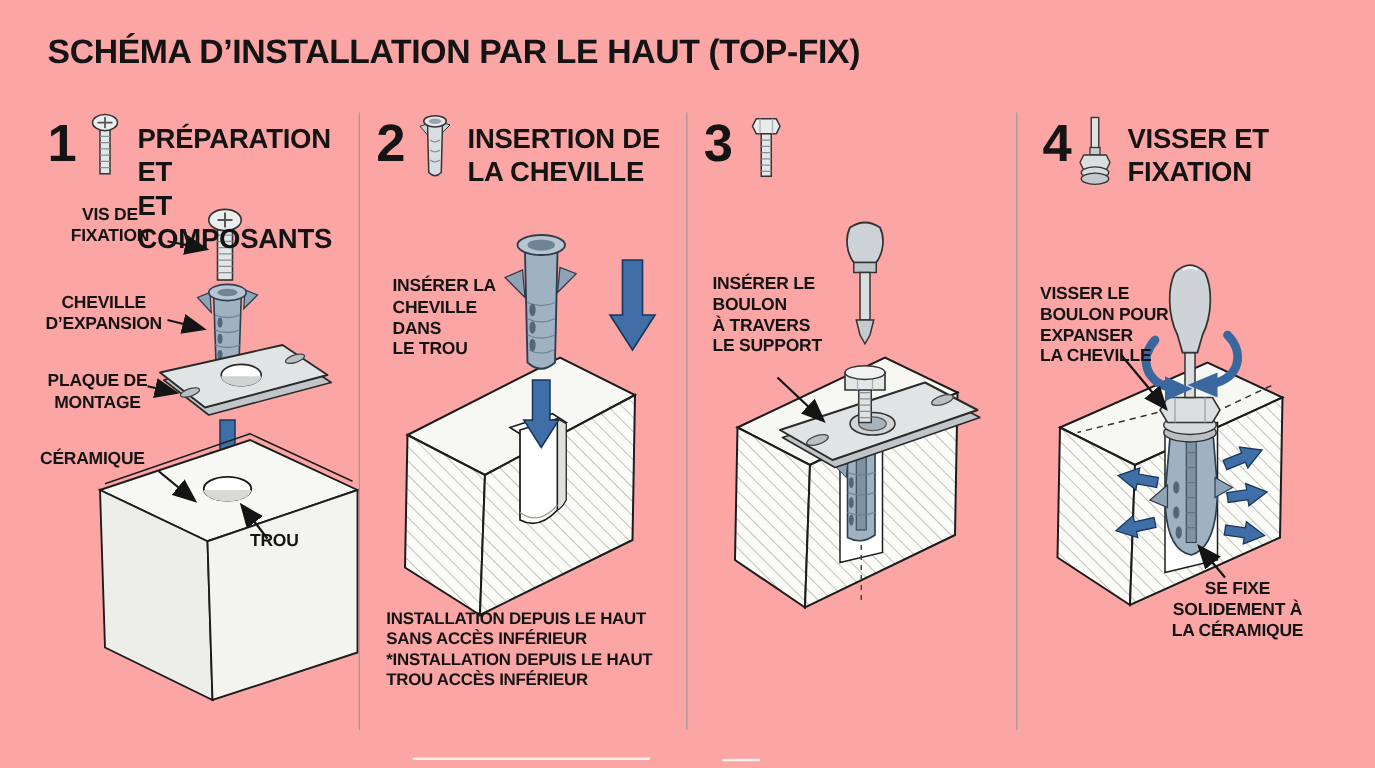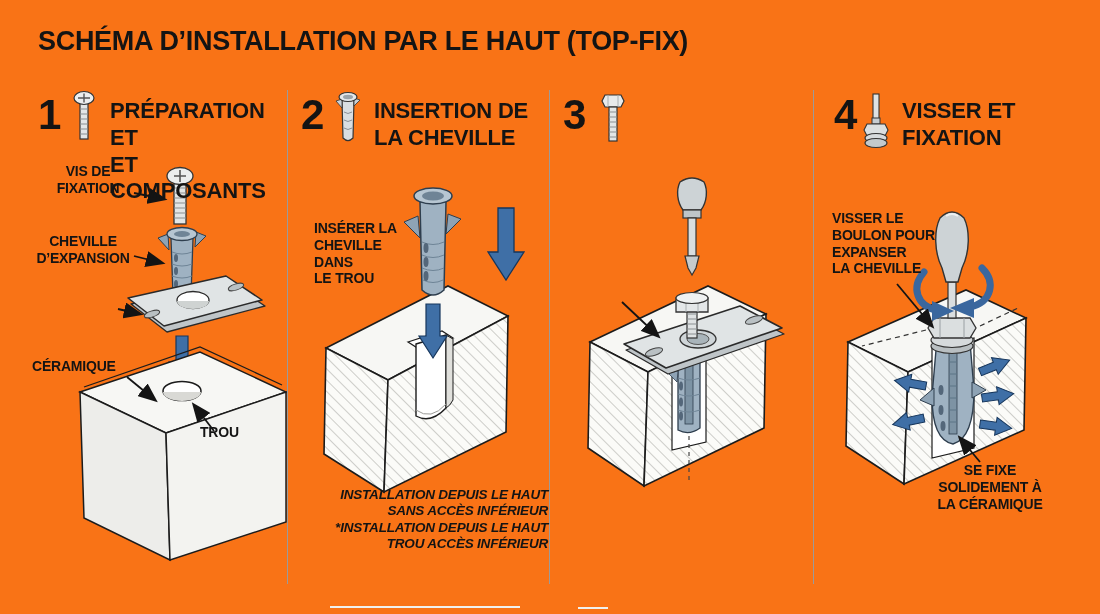--- a/index.html
+++ b/index.html
@@ -1,32 +1,32 @@
 <!DOCTYPE html>
 <html><head>
 <meta charset="utf-8">
 <style>
   html,body{margin:0;padding:0;background:#fff;}
-  #page{position:relative;width:1100px;height:614px;background:#f97316;overflow:hidden;
+  #page{position:relative;width:1100px;height:614px;background:#fca5a5;overflow:hidden;
         font-family:"Liberation Sans", sans-serif;color:#141414;}
   #main-title{position:absolute;left:38px;top:26px;font-size:27px;font-weight:700;
         letter-spacing:-0.3px;color:#141414;white-space:nowrap;}
   .divider{position:absolute;top:90px;height:494px;width:1px;background:#9b9b9b;}
   .panel{position:absolute;top:90px;height:500px;}
   .panel svg.draw{position:absolute;left:0;top:0;}
   .pnum{position:absolute;font-size:42px;font-weight:700;line-height:1;color:#141414;}
   .picon{position:absolute;}
   .ptitle{position:absolute;font-size:22px;font-weight:700;line-height:1.22;
         letter-spacing:-0.2px;white-space:pre-line;color:#141414;}
   .lbl{position:absolute;font-weight:700;font-size:14px;line-height:1.2;color:#141414;
         letter-spacing:-0.2px;}
   .ml{white-space:pre-line;}
   .ctr{text-align:center;}
-  .fnote{position:absolute;left:0;width:100%;text-align:right;font-weight:700;
-        font-size:13.5px;line-height:1.18;white-space:pre-line;letter-spacing:-0.2px;font-style:italic;}
+  .fnote{position:absolute;left:13px;width:100%;text-align:left;font-weight:700;
+        font-size:13.5px;line-height:1.18;white-space:pre-line;letter-spacing:-0.2px;}
   .artifact{position:absolute;height:2px;background:#f0f0ee;}
 </style>
 </head>
 <body>
 
 <div id="page">
 
   <div id="main-title">SCHÉMA D’INSTALLATION PAR LE HAUT (TOP-FIX)</div>
 
   <div class="divider" style="left:287px"></div>
@@ -98,20 +98,22 @@
       <ellipse cx="14" cy="8" rx="10" ry="6.5" fill="#eceeee" stroke="#333" stroke-width="1.2"></ellipse>
       <path d="M8,8 h12 M14,3.5 v9" stroke="#555" stroke-width="1.4" fill="none"></path>
     </svg>
     <div class="ptitle" style="left:80px;top:8px">PRÉPARATION ET
 ET COMPOSANTS</div>
 
     <div class="lbl ml ctr" style="left:12px;top:73px;width:92px">VIS DE
 FIXATION</div>
     <div class="lbl ml ctr" style="left:0px;top:143px;width:106px">CHEVILLE
 D’EXPANSION</div>
+    <div class="lbl ml ctr" style="left:2px;top:206px;width:92px">PLAQUE DE
+MONTAGE</div>
     <div class="lbl" style="left:2px;top:268px">CÉRAMIQUE</div>
     <div class="lbl" style="left:170px;top:334px">TROU</div>
   </div>
 
   <div class="panel" style="left:296px;width:252px;">
     <svg class="draw" width="252" height="500" viewBox="0 0 252 500">
       <defs>
         <pattern id="hatch2" width="8" height="8" patternUnits="userSpaceOnUse" patternTransform="rotate(-45)">
           <rect width="8" height="8" fill="#fbfbf8"></rect>
           <line x1="0" y1="0" x2="0" y2="8" stroke="#a0a09b" stroke-width="1"></line>
@@ -229,20 +231,24 @@
     </svg>
 
     <div class="pnum" style="left:5px;top:4px">3</div>
     <svg class="picon" style="left:40px;top:0px" width="30" height="56" viewBox="0 0 30 56">
       <path d="M7,5 L23,5 L26,11 L23,17 L7,17 L4,11 Z" fill="#e8eaeb" stroke="#333" stroke-width="1.2"></path>
       <path d="M10,5 V17 M20,5 V17" stroke="#aab0b2" stroke-width="1"></path>
       <rect x="11" y="17" width="8" height="34" fill="#e3e6e6" stroke="#333" stroke-width="1.2"></rect>
       <path d="M11,22 h8 M11,27 h8 M11,32 h8 M11,37 h8 M11,42 h8 M11,47 h8" stroke="#8a8f91" stroke-width="1" fill="none"></path>
     </svg>
 
+    <div class="lbl ml" style="left:12px;top:128px">INSÉRER LE
+BOULON
+À TRAVERS
+LE SUPPORT</div>
   </div>
 
   <div class="panel" style="left:822px;width:266px;">
     <svg class="draw" width="266" height="500" viewBox="0 0 266 500">
       <defs>
         <pattern id="hatch4" width="8" height="8" patternUnits="userSpaceOnUse" patternTransform="rotate(-45)">
           <rect width="8" height="8" fill="#fbfbf8"></rect>
           <line x1="0" y1="0" x2="0" y2="8" stroke="#a0a09b" stroke-width="1"></line>
         </pattern>
         <marker id="ah4" markerWidth="11" markerHeight="9" refX="9" refY="4.5" orient="auto">
@@ -304,21 +310,21 @@
     <svg class="picon" style="left:40px;top:2px" width="28" height="58" viewBox="0 0 28 58">
       <rect x="11" y="2" width="6" height="26" fill="#dfe2e3" stroke="#333" stroke-width="1.1"></rect>
       <rect x="10" y="26" width="8" height="6" fill="#c6ccd0" stroke="#333" stroke-width="1"></rect>
       <path d="M5,32 L23,32 L26,38 L23,44 L5,44 L2,38 Z" fill="#dbdfe0" stroke="#333" stroke-width="1.1"></path>
       <ellipse cx="14" cy="46" rx="11" ry="4.5" fill="#d6dadc" stroke="#333" stroke-width="1.1"></ellipse>
       <ellipse cx="14" cy="51" rx="11" ry="4.5" fill="#c3c9cc" stroke="#333" stroke-width="1.1"></ellipse>
     </svg>
     <div class="ptitle" style="left:80px;top:8px">VISSER ET
 FIXATION</div>
 
-    <div class="lbl ml" style="left:10px;top:120px">VISSER LE
+    <div class="lbl ml" style="left:10px;top:136px">VISSER LE
 BOULON POUR
 EXPANSER
 LA CHEVILLE</div>
     <div class="lbl ml ctr" style="left:88px;top:372px;width:160px">SE FIXE
 SOLIDEMENT À
 LA CÉRAMIQUE</div>
   </div>
 
   <div class="artifact" style="left:330px;top:606px;width:190px"></div>
   <div class="artifact" style="left:578px;top:607px;width:30px"></div>

